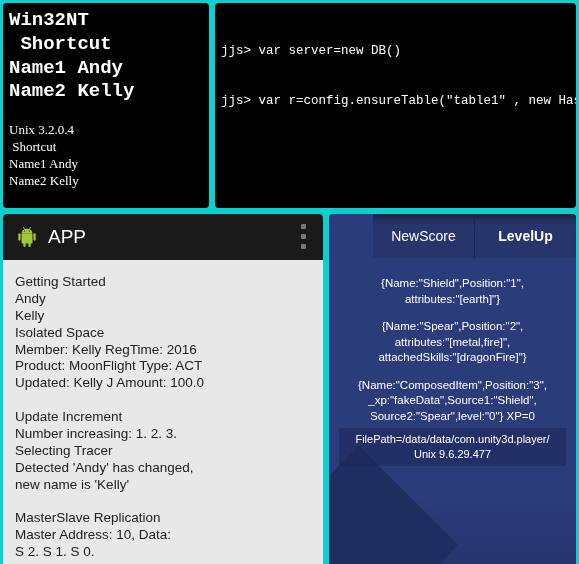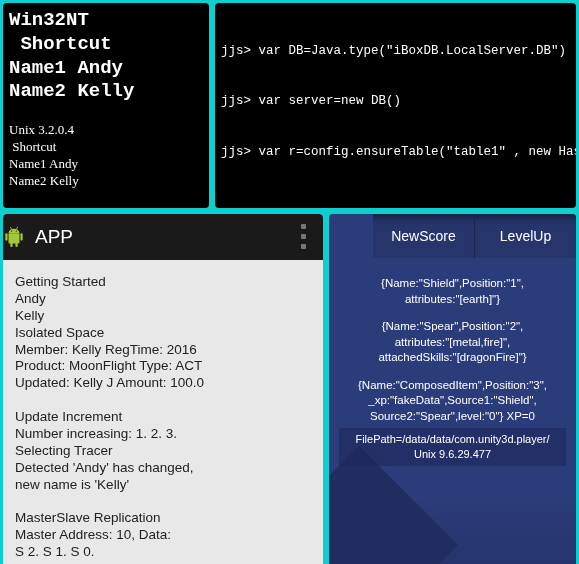--- a/index.html
+++ b/index.html
@@ -60,21 +60,21 @@
     width: 320px;
     background: #e8e8e8;
     display: flex;
     flex-direction: column;
   }
   .app-bar {
     background: #1a1a1a;
     height: 46px;
     display: flex;
     align-items: center;
-    padding: 0 0;
+    padding: 0 13px;
     gap: 10px;
     position: relative;
   }
   .android-icon {
     width: 22px;
     height: 24px;
     position: relative;
   }
   .android-icon svg { display: block; }
   .app-title {
@@ -122,21 +122,21 @@
     flex: 1;
     display: flex;
     align-items: center;
     justify-content: center;
     font-size: 14px;
     background: #26356c;
     border-right: 1px solid #1a2550;
     box-shadow: inset 0 10px 10px -8px rgba(0,0,0,0.6);
     cursor: pointer;
   }
-  .tab:last-child { border-right: none; }
+  .tab:last-child { border-right: none; font-weight: bold; }
   .game-body {
     flex: 1;
     padding: 18px 10px 8px 10px;
     font-size: 11.5px;
     line-height: 1.35;
     text-align: center;
     background: linear-gradient(180deg, #2b3c7a 0%, #2b3c7a 75%, #24336a 100%);
     position: relative;
   }
   .game-block { margin-bottom: 12px; }
@@ -171,21 +171,20 @@
       <div class="big">Win32NT
  Shortcut
 Name1 Andy
 Name2 Kelly</div>
       <div class="small">Unix 3.2.0.4
  Shortcut
 Name1 Andy
 Name2 Kelly</div>
     </div>
     <div class="panel right-top">
-      <div>jjs&gt; var DB=Java.type("iBoxDB.LocalServer.DB")</div>
       <div>jjs&gt; var server=new DB()</div>
       <div>jjs&gt; var r=config.ensureTable("table1" , new Hash</div>
       
       
       
       
       
       
     </div>
   </div>

